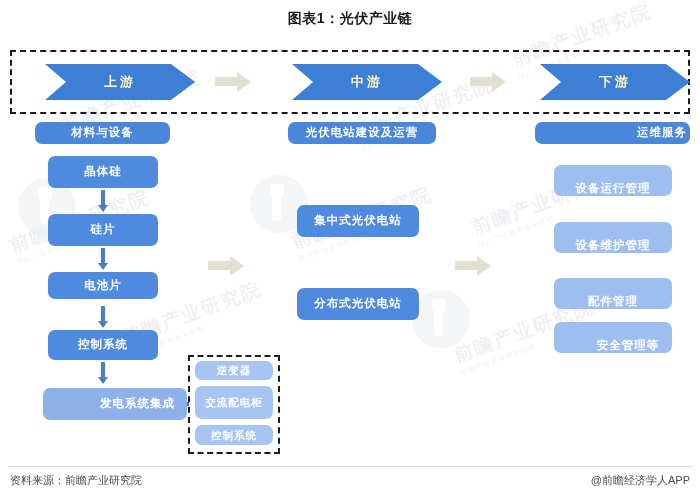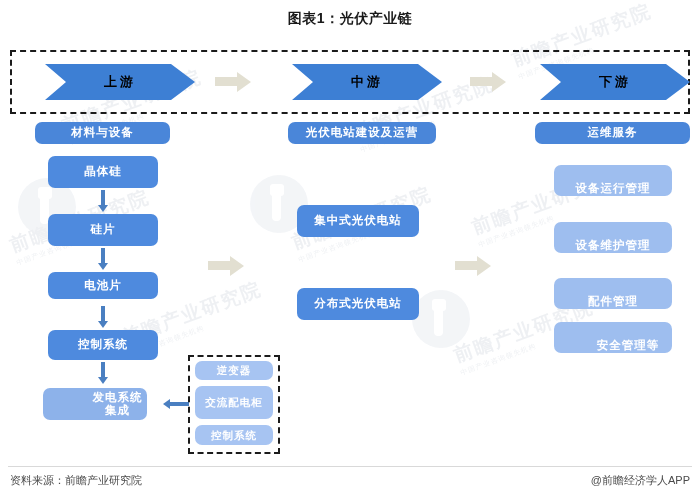--- a/index.html
+++ b/index.html
@@ -57,21 +57,21 @@
     border:2px dashed #1b1b1b;
     box-sizing:border-box;
     z-index:4;
   }
 
   
   .chevron{
     position:absolute;
     height:36px;
     background:#3d7fd4;
-    color:#000000;
+    color:#fef9c3;
     font-size:13px;font-weight:bold;
     display:flex;align-items:center;justify-content:center;
     letter-spacing:3px;
     z-index:5;
     clip-path:polygon(0% 0%, 84% 0%, 100% 50%, 84% 100%, 0% 100%, 14% 50%);
   }
 
   
   .beige-arrow{
     position:absolute;
@@ -246,21 +246,21 @@
   </div>
 
   <div class="node mid" style="left:48px;top:330px;width:110px;height:30px;">
     <span>控制系统</span>
   </div>
   <div class="v-arrow" style="left:98px;top:362px;width:10px;height:22px;">
     <div class="v-shaft" style="height:15px;"></div>
       <div class="v-head"></div>
   </div>
 
-  <div class="node light" style="left:43px;top:388px;width:104px;height:32px;padding-left:48px;">
+  <div class="node light" style="left:43px;top:388px;width:144px;height:32px;padding-left:48px;">
     <span>发电系统集成</span>
   </div>
 
   <div class="h-arrow-left" style="left:163px;top:399px;width:26px;height:10px;">
     <div class="h-shaft" style="width:20px;"></div>
       <div class="h-head"></div>
   </div>
 
   <div class="dashed-group" style="left:188px;top:355px;width:92px;height:99px;"></div>
   <div class="node pale" style="left:195px;top:361px;width:78px;height:19px;font-size:10.5px;">
@@ -286,21 +286,21 @@
 
   <div class="beige-arrow" style="left:208px;top:256px;width:38px;height:20px;">
     <div class="shaft"></div>
       <div class="head"></div>
   </div>
   <div class="beige-arrow" style="left:455px;top:256px;width:38px;height:20px;">
     <div class="shaft"></div>
       <div class="head"></div>
   </div>
 
-  <div class="node dark" style="left:535px;top:122px;width:155px;height:22px;">
+  <div class="node dark" style="left:535px;top:122px;width:155px;height:22px;justify-content:flex-end;">
     <span>运维服务</span>
   </div>
 
   <div class="node lighter" style="left:554px;top:165px;width:118px;height:31px;">
     <span>设备运行管理</span>
   </div>
   <div class="node lighter" style="left:554px;top:222px;width:118px;height:31px;">
     <span>设备维护管理</span>
   </div>
   <div class="node lighter" style="left:554px;top:278px;width:118px;height:31px;">

